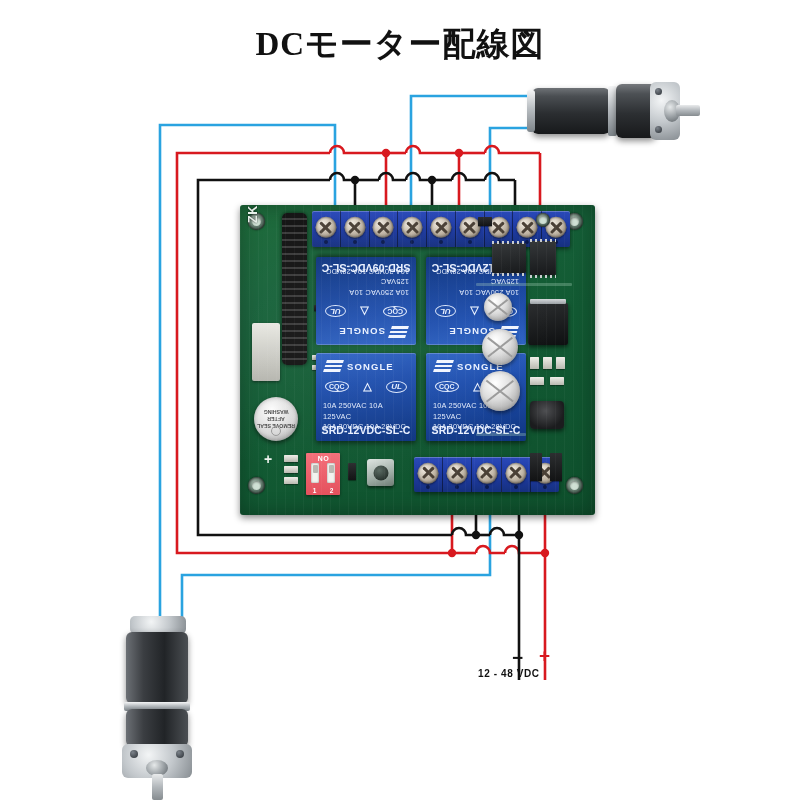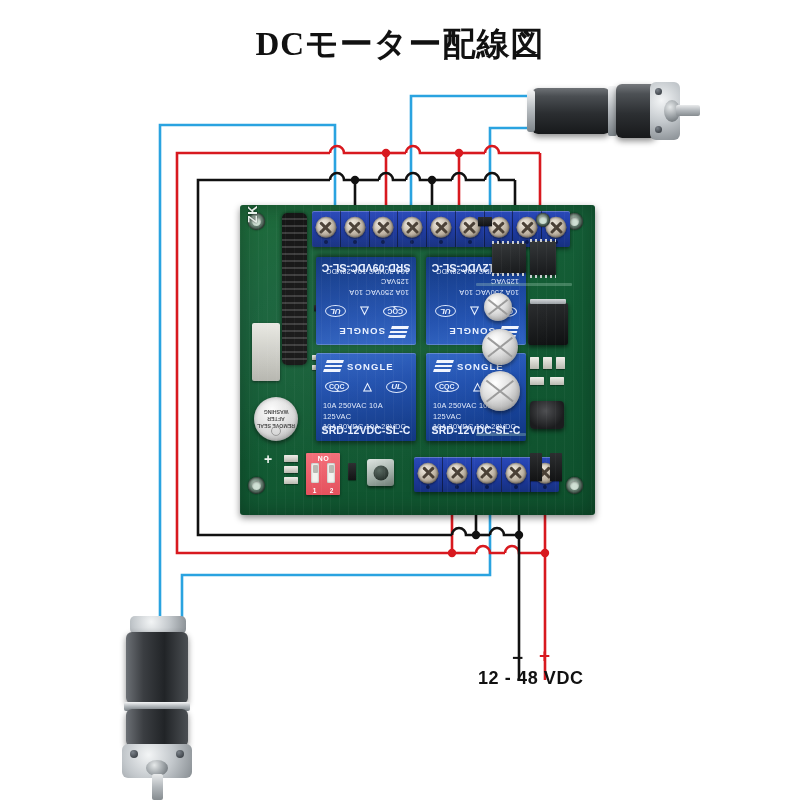--- a/index.html
+++ b/index.html
@@ -144,21 +144,21 @@
   .trace{position:absolute;background:rgba(180,220,195,.30);border-radius:1px;}
 
   
   .motor-h{position:absolute;}
   .mb{position:absolute;border-radius:6px;}
   .mband{position:absolute;background:linear-gradient(180deg,#f4f5f6,#b7bcc0 45%,#7e858a 100%);}
   .mface{position:absolute;border-radius:50%;
       background:radial-gradient(circle at 38% 32%,#f3f5f6,#c3c8cc 50%,#878d92 100%);}
   .mshaft{position:absolute;background:linear-gradient(180deg,#e9ebec,#b2b7bb 50%,#868c90 100%);border-radius:2px;}
 
-  .lbl-vdc{position:absolute;font-size:18px;font-weight:700;color:#111;letter-spacing:.6px;
+  .lbl-vdc{position:absolute;font-size:10px;font-weight:700;color:#111;letter-spacing:.6px;
       font-family:"Liberation Sans",sans-serif;white-space:nowrap;}
   .sym{position:absolute;font-size:19px;font-weight:700;font-family:"Liberation Sans",sans-serif;line-height:1;}
   .sym.minus{color:#111;}
   .sym.plus{color:#d8191f;}
 </style>
 </head>
 <body>
 
 <div id="stage">
 

